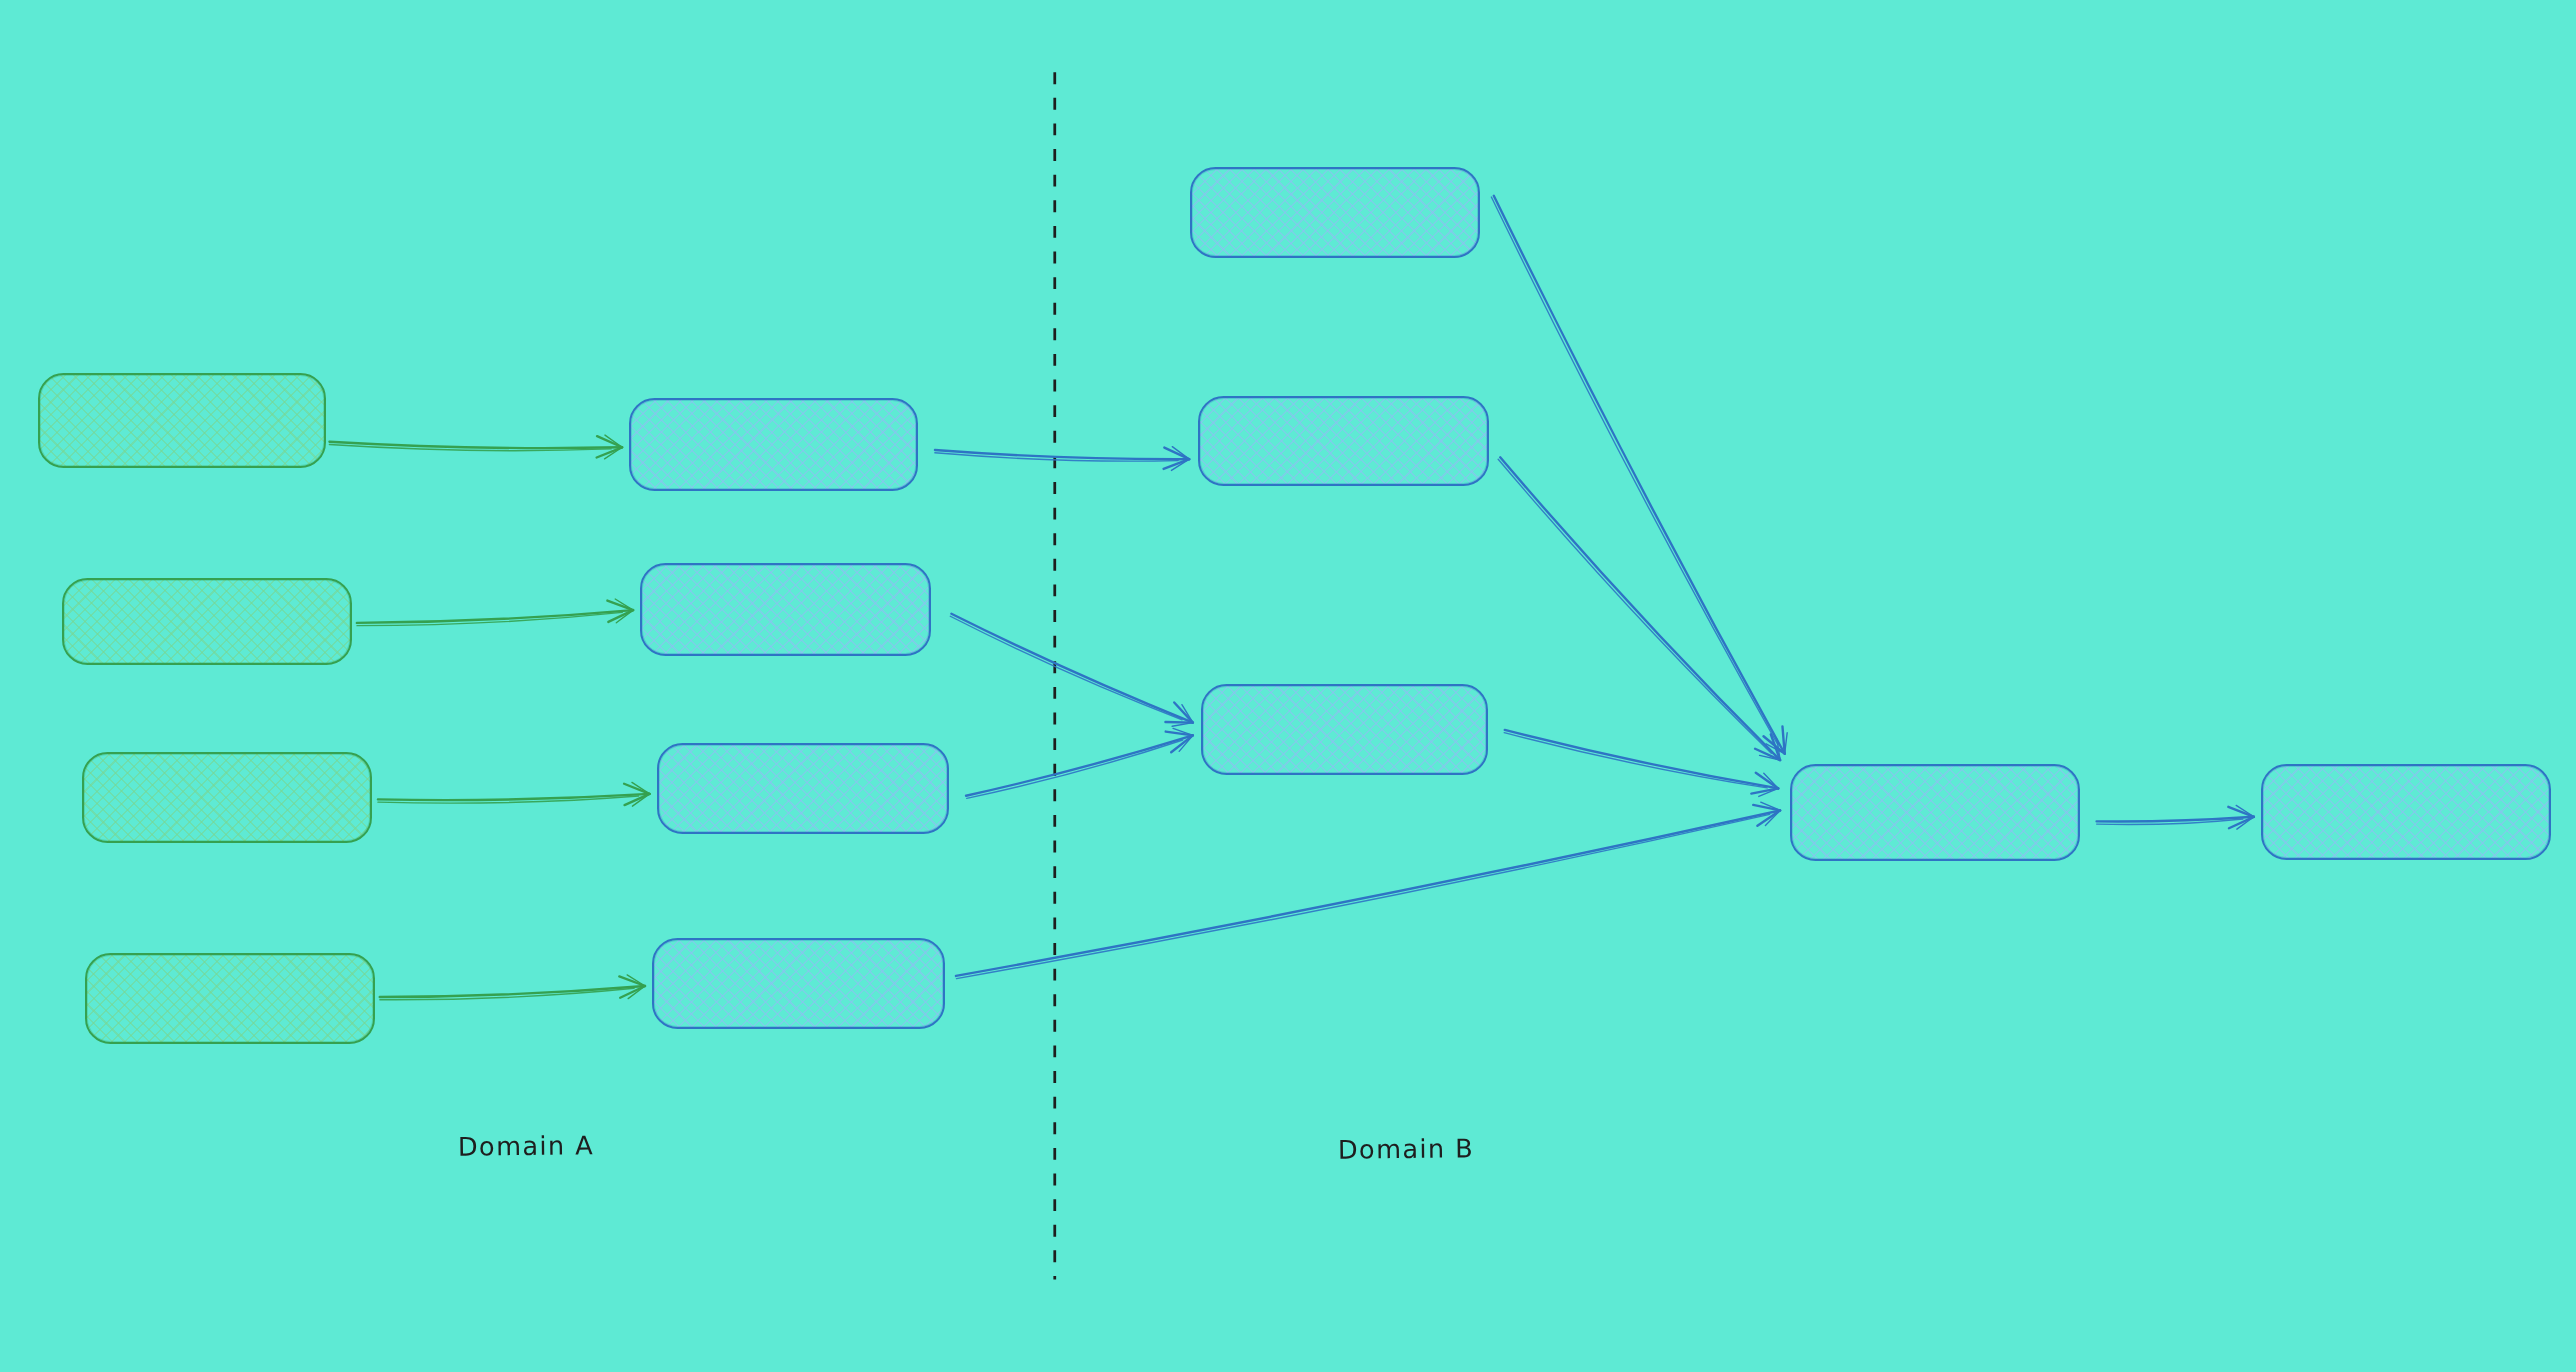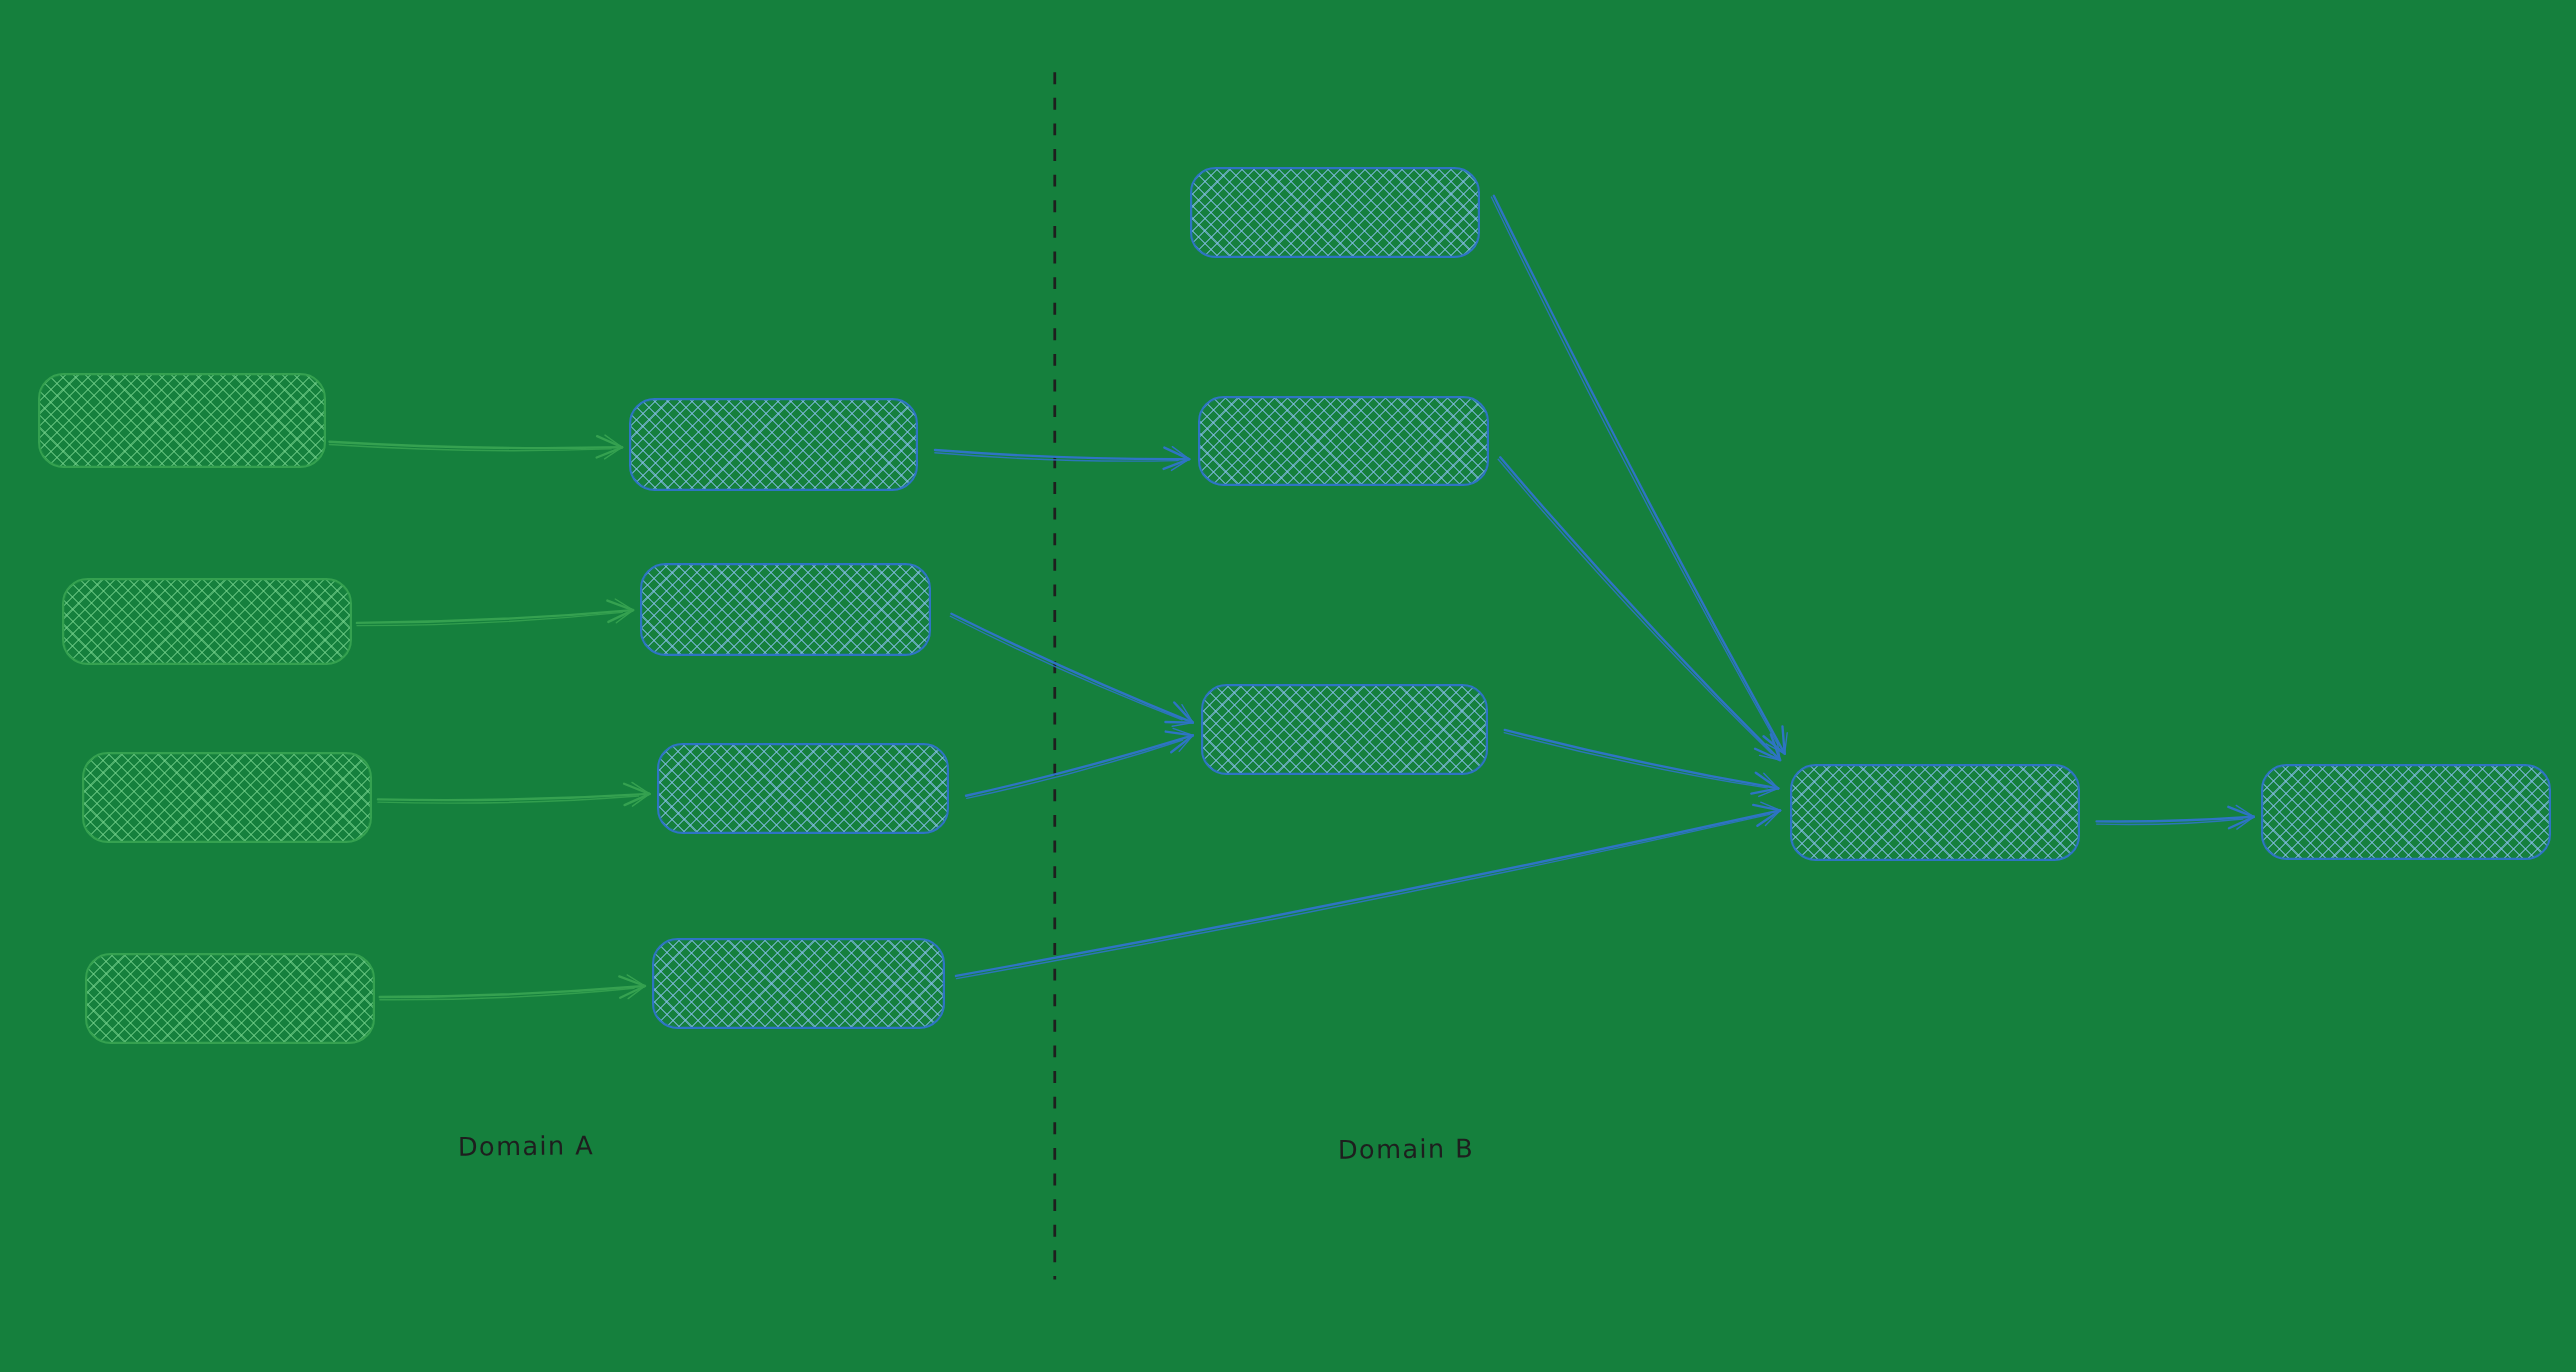--- a/index.html
+++ b/index.html
@@ -1,18 +1,18 @@
 <!DOCTYPE html>
 <html style="font-size:14.6px"><head>
 <meta charset="utf-8">
 <style>
   html,body{margin:0;padding:0;background:#ffffff;}
   body{width:2576px;height:1372px;overflow:hidden;position:relative;
        font-family:"DejaVu Sans", sans-serif;}
-  .canvas{position:absolute;inset:0;width:2576px;height:1372px;background:#15803d;}
+  .canvas{position:absolute;inset:0;width:2576px;height:1372px;background:#5eead4;}
   #nodes{position:absolute;inset:0;}
   #arrows{position:absolute;left:0;top:0;}
   .node{position:absolute;box-sizing:border-box;border:2.7px solid;border-radius:25.6px;}
   .node-green{
     background:
       repeating-linear-gradient(45deg, rgba(121,214,144,.55) 0 1.5px, transparent 1.5px 8.7px),
       repeating-linear-gradient(135deg, rgba(121,214,144,.55) 0 1.5px, transparent 1.5px 8.7px);
     box-shadow: inset 0 0 0 0.9px rgba(53,161,80,.28);
   }
   .node-blue{

